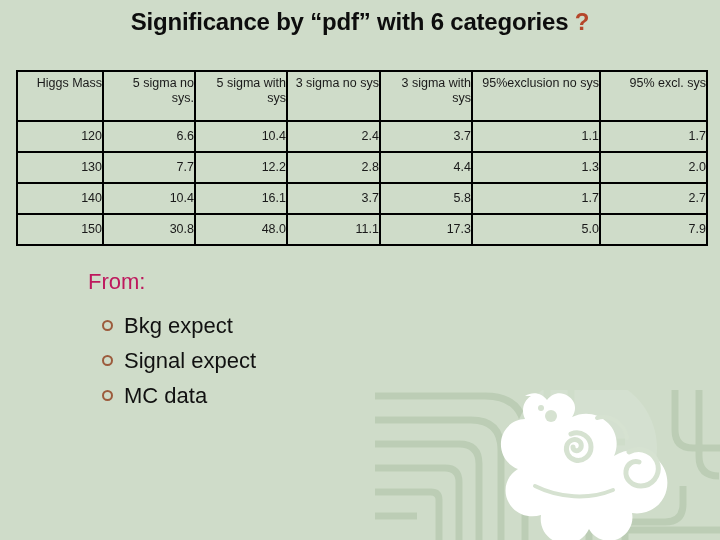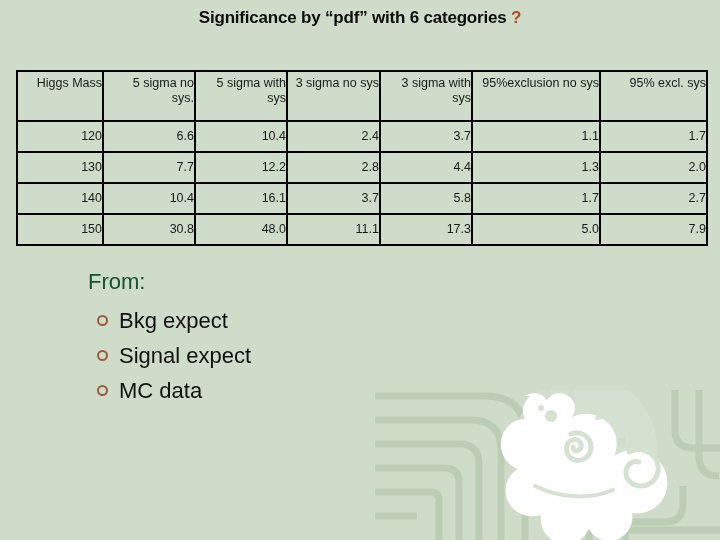--- a/index.html
+++ b/index.html
@@ -27,21 +27,21 @@
     z-index: 0;
   }
 
   
   #title {
     position: absolute;
     left: 0;
     top: 8px;
     width: 720px;
     text-align: center;
-    font-size: 17px;
+    font-size: 24px;
     font-weight: bold;
     color: #0d0d0d;
     letter-spacing: -0.2px;
     white-space: nowrap;
     z-index: 2;
   }
   #title .qmark {
     color: #b5462a;
     font-weight: bold;
   }
@@ -95,27 +95,27 @@
 
   
   #from-block {
     position: absolute;
     left: 88px;
     top: 268px;
     z-index: 2;
   }
   #from-label {
     font-size: 22px;
-    color: #14532d;
+    color: #be185d;
     line-height: 1.25;
     margin-bottom: 2px;
   }
   ul.bullets {
     list-style: none;
-    margin: 7px;
+    margin: 12px;
     padding: 0;
   }
   ul.bullets li {
     display: flex;
     align-items: center;
     font-size: 22px;
     color: #111111;
     line-height: 1.6;
     white-space: nowrap;
   }

